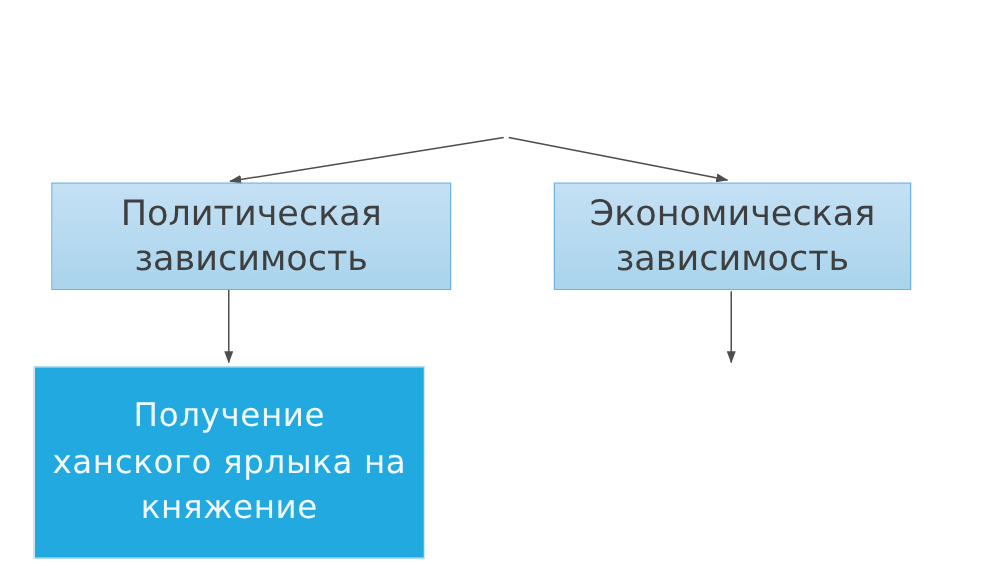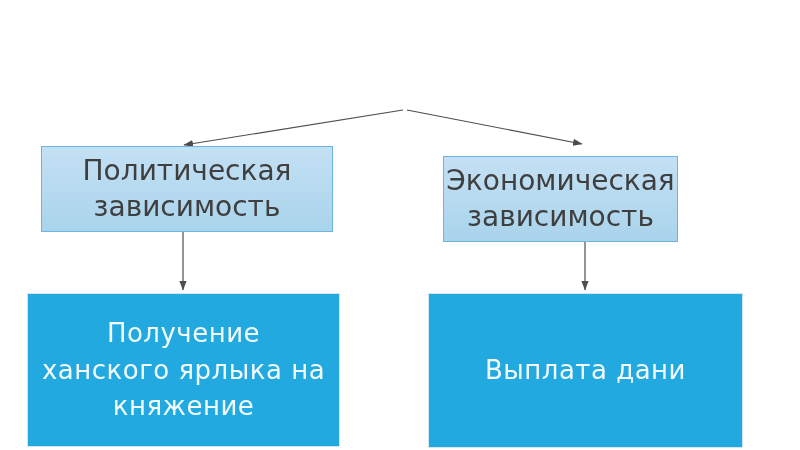--- a/index.html
+++ b/index.html
@@ -44,22 +44,22 @@
     align-items: center;
     justify-content: center;
     text-align: center;
   }
   .branch-box span {
     color: var(--branchText);
     font-size: 28px;
     line-height: 1.3;
     white-space: pre-line;
   }
-  .branch-political { left: 41px;  top: 146px; width: 292px; height: 86px; }
-  .branch-economic  { left: 443px; top: 156px; width: 235px; height: 86px; }
+  .branch-political { left: 41px;  top: 146px; width: 320px; height: 86px; }
+  .branch-economic  { left: 443px; top: 146px; width: 286px; height: 86px; }
   .leaf-box {
     position: absolute;
     box-sizing: border-box;
     background: var(--accent);
     border: 1px solid var(--leafBorder);
     display: flex;
     align-items: center;
     justify-content: center;
     text-align: center;
   }
@@ -115,17 +115,14 @@
     <span>Экономическая
 зависимость</span>
   </div>
 
   <div class="leaf-box leaf-political">
     <span>Получение
 ханского ярлыка на
 княжение</span>
   </div>
 
-  <div class="leaf-box leaf-economic">
-    <span>Выплата дани</span>
-  </div>
 
 </div>
 
 </body></html>

